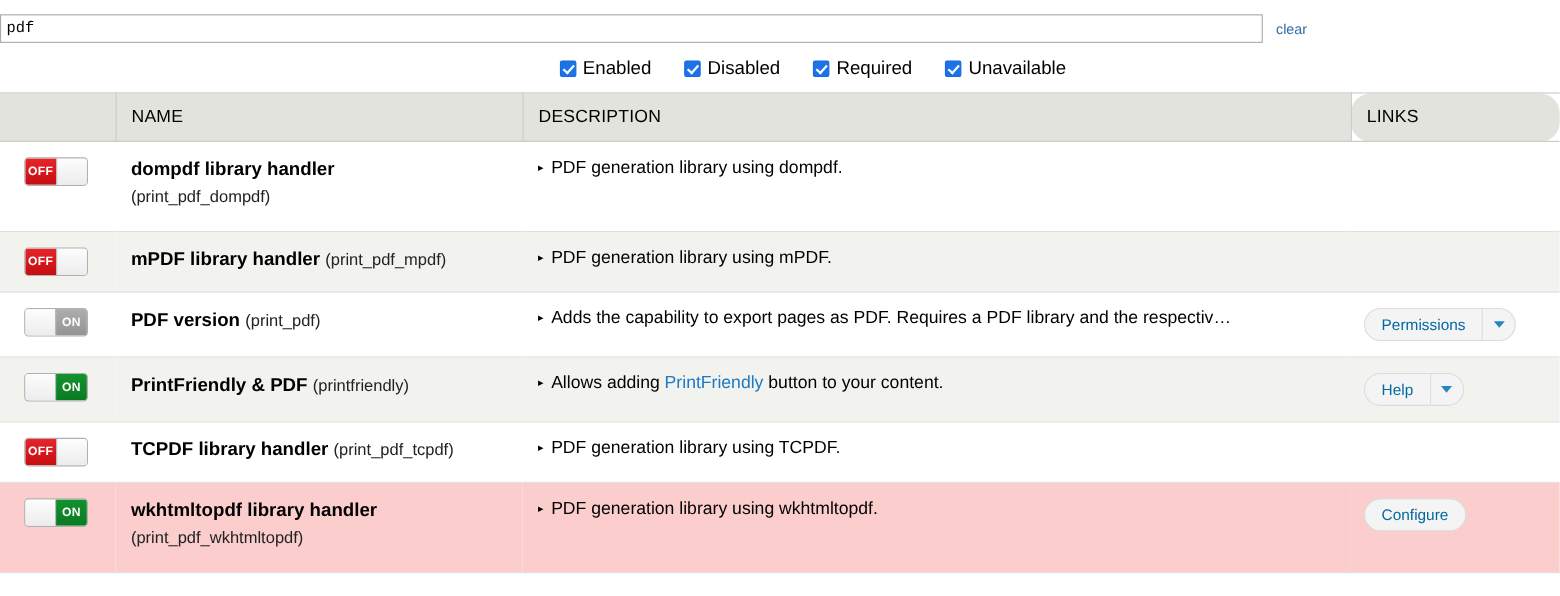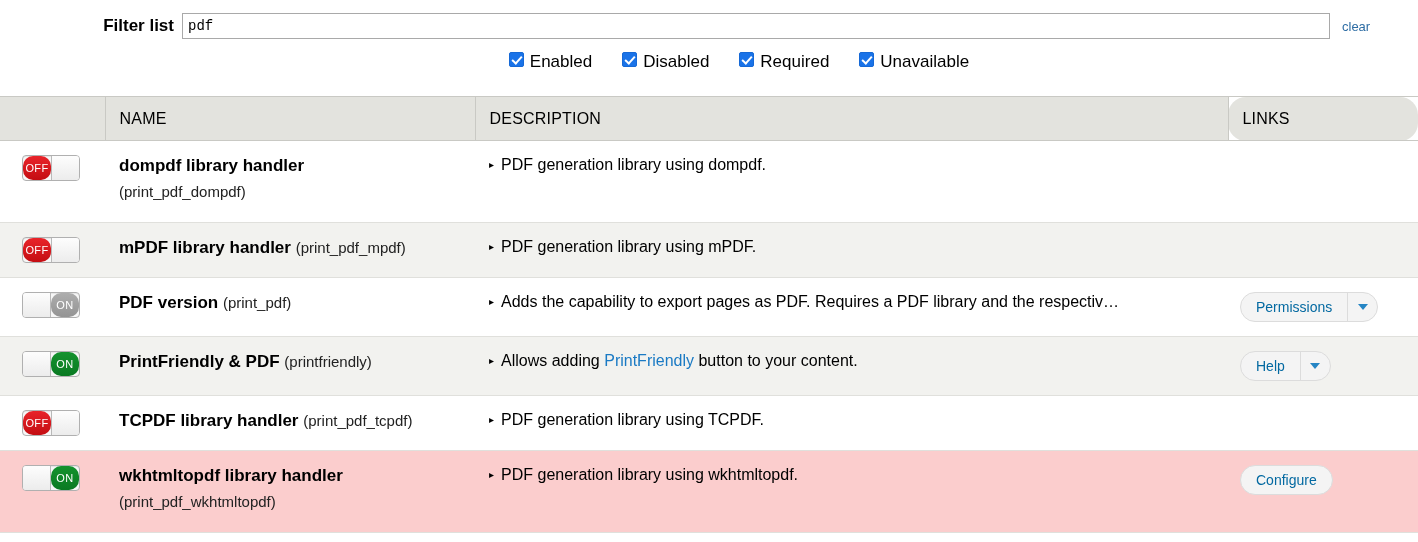--- a/index.html
+++ b/index.html
@@ -51,21 +51,21 @@
   .checkbox-row {
     display: flex;
     align-items: center;
     justify-content: center;
     gap: 30px;
     height: 44px;
     padding-left: 60px;
   }
   .cb-item {
     display: flex;
-    align-items: flex-start;
+    align-items: center;
     gap: 6px;
     cursor: pointer;
   }
   .cb-box {
     width: 15px; height: 15px;
     border-radius: 2px;
     background: #1a73e8;
     position: relative;
     flex: 0 0 auto;
     border: 1px solid #1669d6;
@@ -83,21 +83,20 @@
     font-size: 17px;
     color: #000;
     white-space: nowrap;
   }
 
   
   table.ext-table {
     width: 1418px;
     border-collapse: collapse;
     table-layout: fixed;
-    margin-top: 12px;
   }
   table.ext-table thead th {
     background: #e3e3de;
     border-top: 1px solid #c9c9c4;
     border-bottom: 1px solid #c9c9c4;
     font-size: 16px;
     font-weight: normal;
     text-align: left;
     color: #000;
     height: 44px;
@@ -136,23 +135,22 @@
     cursor: pointer;
     box-shadow: inset 0 1px 1px rgba(0,0,0,0.07);
     position: relative;
   }
   .switch .seg {
     flex: 1 1 50%;
     display: flex;
     align-items: center;
     justify-content: center;
     font-size: 11px;
-    font-weight: normal;
+    font-weight: bold;
     letter-spacing: 0.4px;
-    border-radius: 10px;
   }
   .switch .knob {
     flex: 1 1 50%;
     background: linear-gradient(#fdfdfd, #ececec);
   }
   
   .switch.off .seg {
     background: linear-gradient(#e8242a, #c40d12);
     color: #ffffff;
     order: 0;
@@ -238,21 +236,20 @@
     width: 0; height: 0;
     border-left: 5px solid transparent;
     border-right: 5px solid transparent;
     border-top: 6px solid #2585c4;
   }
 </style>
 </head>
 <body>
 
 <div class="filter-bar">
-  <div class="filter-label">Filter list</div>
   <input class="filter-input" type="text" value="pdf" style="">
   <a class="clear-link" href="#">clear</a>
 </div>
 
 <div class="checkbox-row">
   <label class="cb-item">
     <span class="cb-box"></span>
     <span class="cb-label">Enabled</span>
   </label>
   <label class="cb-item">

